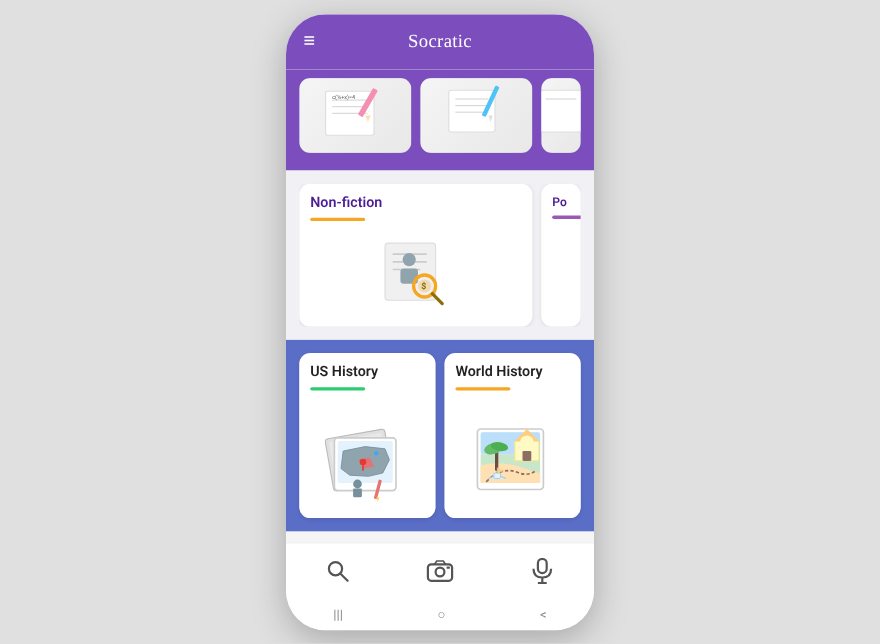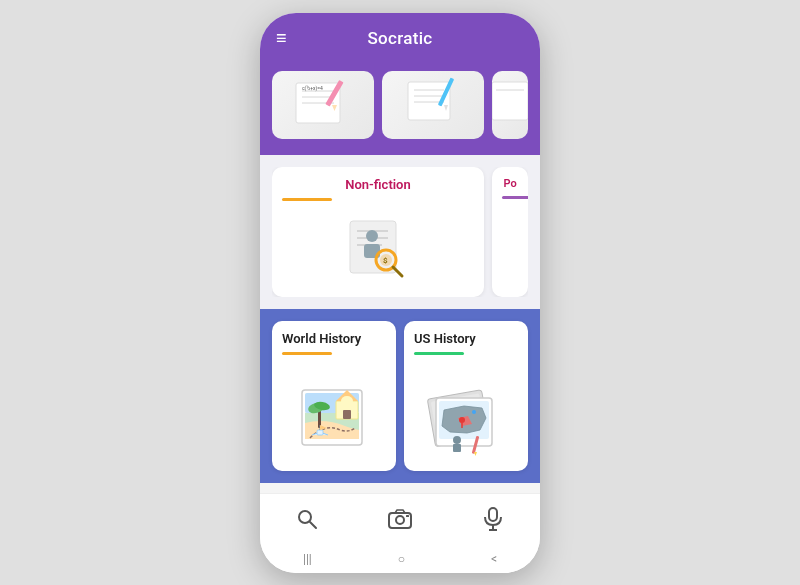--- a/index.html
+++ b/index.html
@@ -36,20 +36,21 @@
       position: absolute;
       left: 16px;
       color: #fff;
       font-size: 18px;
     }
     .top-bar .title {
       color: #fff;
       font-size: 17px;
       font-weight: 500;
       letter-spacing: 0.3px;
+      font-family: Liberation Serif, serif;
     }
     
     .scroll-area {
       flex: 1;
       overflow-y: auto;
       overflow-x: hidden;
       background: #f5f5f5;
     }
     
     .purple-section {
@@ -102,23 +103,22 @@
       display: flex;
       flex-direction: column;
     }
     .book-card.partial {
       max-width: 40px;
       overflow: hidden;
     }
     .book-card-title {
       font-size: 13px;
       font-weight: 600;
-      color: #be185d;
+      color: #4c1d95;
       margin-bottom: 6px;
-      text-align: center;
     }
     .underline-bar {
       height: 3px;
       width: 50px;
       border-radius: 2px;
       margin-bottom: 10px;
     }
     .underline-orange { background: #f5a623; }
     .underline-red { background: #e74c3c; }
     .underline-purple { background: #9b59b6; }
@@ -281,20 +281,52 @@
           <div class="book-card-title" style="font-size:11px;white-space:nowrap;">Po</div>
           <div class="underline-bar underline-purple" style="width:28px;"></div>
         </div>
       </div>
     </div>
 
     <div class="blue-section">
       <div class="history-row">
 
         <div class="history-card">
+          <div class="history-card-title">US History</div>
+          <div class="underline-bar underline-green"></div>
+          <div class="history-card-img">
+            <svg width="88" height="90" viewBox="0 0 88 90">
+
+              <g transform="rotate(-10 44 55)">
+                <rect x="10" y="25" width="55" height="48" rx="3" fill="#e0e0e0" stroke="#bbb" stroke-width="1"></rect>
+                <rect x="13" y="28" width="49" height="38" rx="2" fill="#e8e8e8"></rect>
+              </g>
+
+              <rect x="14" y="30" width="56" height="48" rx="3" fill="#fff" stroke="#ccc" stroke-width="1.5"></rect>
+              <rect x="17" y="33" width="50" height="38" rx="2" fill="#e3f2fd"></rect>
+
+              <path d="M22,42 L42,38 L60,40 L64,50 L58,62 L45,65 L28,64 L20,58 Z" fill="#90a4ae" stroke="#78909c" stroke-width="0.8"></path>
+
+              <path d="M36,50 L46,48 L50,56 L40,58 Z" fill="#e57373"></path>
+
+              <circle cx="52" cy="44" r="2" fill="#42a5f5"></circle>
+
+              <circle cx="40" cy="52" r="3" fill="#e53935"></circle>
+              <line x1="40" y1="55" x2="40" y2="60" stroke="#e53935" stroke-width="1.5"></line>
+
+              <circle cx="35" cy="72" r="4" fill="#78909c"></circle>
+              <rect x="31" y="76" width="8" height="8" rx="1" fill="#78909c"></rect>
+
+              <rect x="52" y="68" width="3" height="18" rx="1" fill="#e57373" transform="rotate(15 54 77)"></rect>
+              <polygon points="52,84 55,84 53.5,88" fill="#ffd54f"></polygon>
+            </svg>
+          </div>
+        </div>
+
+        <div class="history-card">
           <div class="history-card-title">World History</div>
           <div class="underline-bar underline-orange"></div>
           <div class="history-card-img">
             <svg width="88" height="90" viewBox="0 0 88 90">
 
               <rect x="12" y="22" width="60" height="55" rx="3" fill="#fff" stroke="#ccc" stroke-width="1.5"></rect>
               <rect x="15" y="25" width="54" height="46" rx="2" fill="#e8f5e9"></rect>
 
               <rect x="15" y="25" width="54" height="20" rx="2" fill="#bbdefb"></rect>
 
@@ -312,52 +344,20 @@
               <rect x="53" y="42" width="8" height="9" rx="1" fill="#8d6e63"></rect>
 
               <rect x="28" y="40" width="3" height="20" rx="1" fill="#6d4c41"></rect>
               <ellipse cx="26" cy="40" rx="8" ry="5" fill="#66bb6a" transform="rotate(-15 26 40)"></ellipse>
               <ellipse cx="32" cy="38" rx="8" ry="4" fill="#4caf50" transform="rotate(10 32 38)"></ellipse>
 
               <path d="M22,67 Q30,63 38,67" fill="#e3f2fd" stroke="#90caf9" stroke-width="1"></path>
               <rect x="27" y="62" width="6" height="5" rx="1" fill="#e3f2fd" stroke="#90caf9" stroke-width="0.8"></rect>
               <line x1="30" y1="57" x2="30" y2="62" stroke="#78909c" stroke-width="1"></line>
               <polygon points="30,57 37,60 30,62" fill="#ffcc80"></polygon>
-            </svg>
-          </div>
-        </div>
-
-        <div class="history-card">
-          <div class="history-card-title">US History</div>
-          <div class="underline-bar underline-green"></div>
-          <div class="history-card-img">
-            <svg width="88" height="90" viewBox="0 0 88 90">
-
-              <g transform="rotate(-10 44 55)">
-                <rect x="10" y="25" width="55" height="48" rx="3" fill="#e0e0e0" stroke="#bbb" stroke-width="1"></rect>
-                <rect x="13" y="28" width="49" height="38" rx="2" fill="#e8e8e8"></rect>
-              </g>
-
-              <rect x="14" y="30" width="56" height="48" rx="3" fill="#fff" stroke="#ccc" stroke-width="1.5"></rect>
-              <rect x="17" y="33" width="50" height="38" rx="2" fill="#e3f2fd"></rect>
-
-              <path d="M22,42 L42,38 L60,40 L64,50 L58,62 L45,65 L28,64 L20,58 Z" fill="#90a4ae" stroke="#78909c" stroke-width="0.8"></path>
-
-              <path d="M36,50 L46,48 L50,56 L40,58 Z" fill="#e57373"></path>
-
-              <circle cx="52" cy="44" r="2" fill="#42a5f5"></circle>
-
-              <circle cx="40" cy="52" r="3" fill="#e53935"></circle>
-              <line x1="40" y1="55" x2="40" y2="60" stroke="#e53935" stroke-width="1.5"></line>
-
-              <circle cx="35" cy="72" r="4" fill="#78909c"></circle>
-              <rect x="31" y="76" width="8" height="8" rx="1" fill="#78909c"></rect>
-
-              <rect x="52" y="68" width="3" height="18" rx="1" fill="#e57373" transform="rotate(15 54 77)"></rect>
-              <polygon points="52,84 55,84 53.5,88" fill="#ffd54f"></polygon>
             </svg>
           </div>
         </div>
       </div>
     </div>
 
   </div>
 
   <div class="bottom-nav">
     <div class="nav-icon">

